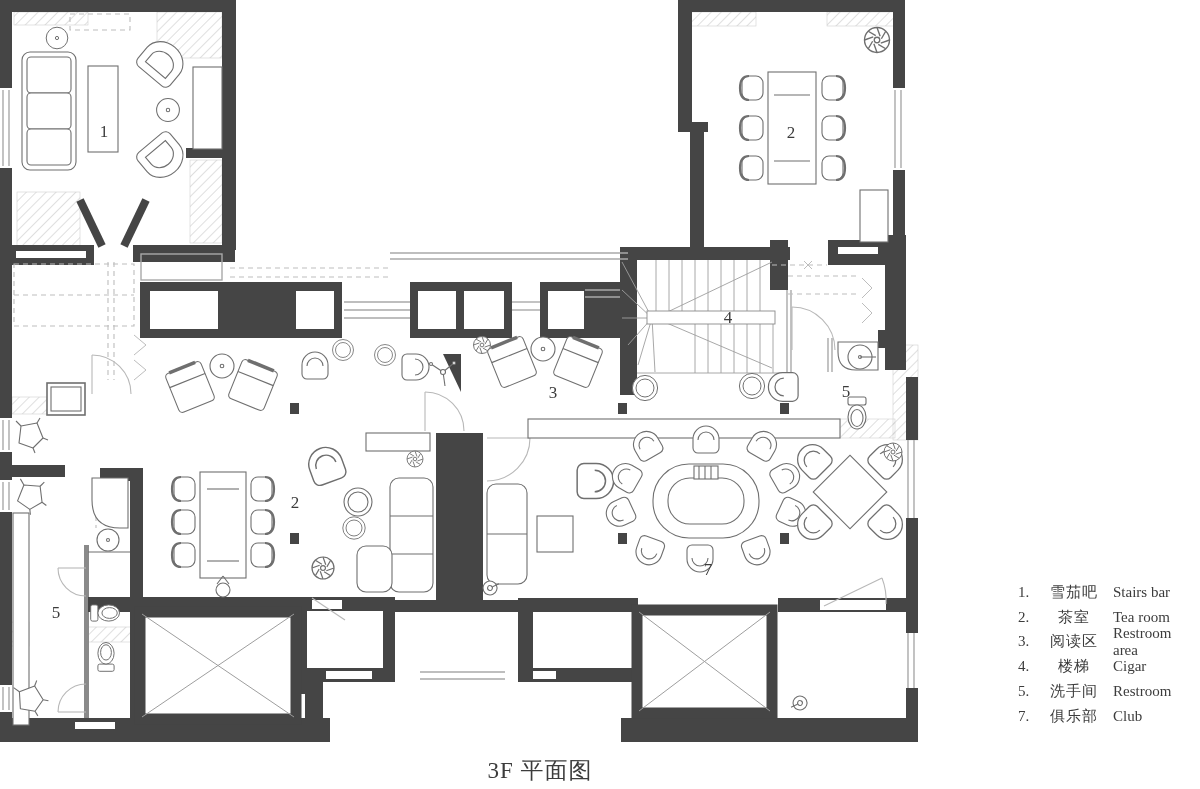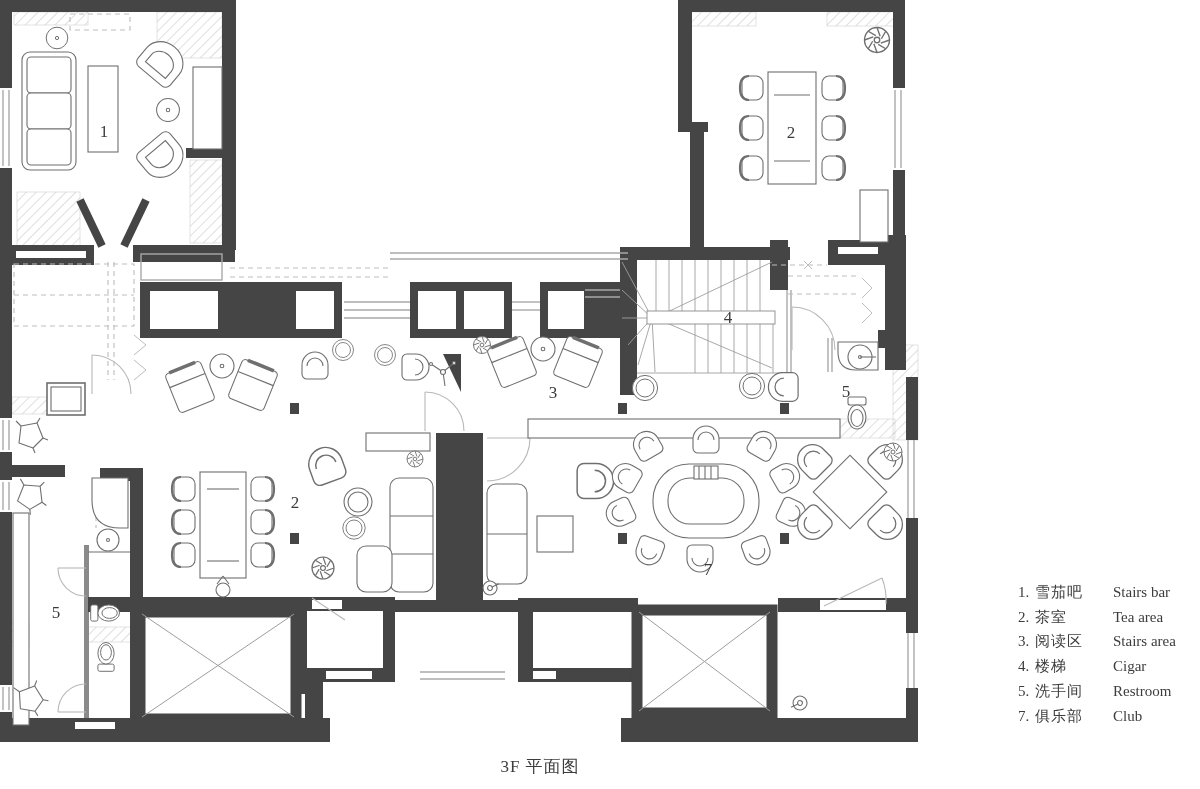--- a/index.html
+++ b/index.html
@@ -4,24 +4,24 @@
 <style>
   html,body{margin:0;padding:0;background:#fff;}
   #page{position:relative;width:1200px;height:789px;background:#fff;overflow:hidden;
         font-family:"Liberation Serif",serif;}
   #plan-svg{position:absolute;left:0;top:0;}
   .room-label{font-family:"Liberation Serif",serif;font-size:17px;}
   .legend{position:absolute;left:1018px;top:580px;color:#3c3c3c;
           font-family:"Liberation Serif",serif;font-size:15px;}
   .legend-row{display:flex;align-items:center;height:24.8px;}
   .lg-num{width:17px;}
-  .lg-zh{width:78px;letter-spacing:1px;}
+  .lg-zh{width:78px;letter-spacing:1px;text-align:center;}
   .lg-en{}
   .title{position:absolute;left:410px;top:755px;width:260px;text-align:center;
-         color:#3c3c3c;font-family:"Liberation Serif",serif;font-size:17px;letter-spacing:1px;}
+         color:#3c3c3c;font-family:"Liberation Serif",serif;font-size:23px;letter-spacing:1px;}
 </style>
 </head>
 <body>
 
 <div id="page">
 
 <svg id="plan-svg" width="1200" height="789" viewBox="0 0 1200 789">
   <defs>
     <pattern id="hatch" width="7" height="7" patternUnits="userSpaceOnUse" patternTransform="rotate(45)">
       <line x1="0" y1="0" x2="0" y2="7" stroke="#c9c9c9" stroke-width="1.2"></line>
@@ -451,26 +451,26 @@
 
 <div class="legend">
   <div class="legend-row">
     <span class="lg-num">1.</span>
     <span class="lg-zh">雪茄吧</span>
     <span class="lg-en">Stairs bar</span>
   </div>
   <div class="legend-row">
     <span class="lg-num">2.</span>
     <span class="lg-zh">茶室</span>
-    <span class="lg-en">Tea area</span>
+    <span class="lg-en">Tea room</span>
   </div>
   <div class="legend-row">
     <span class="lg-num">3.</span>
     <span class="lg-zh">阅读区</span>
-    <span class="lg-en">Stairs area</span>
+    <span class="lg-en">Restroom area</span>
   </div>
   <div class="legend-row">
     <span class="lg-num">4.</span>
     <span class="lg-zh">楼梯</span>
     <span class="lg-en">Cigar</span>
   </div>
   <div class="legend-row">
     <span class="lg-num">5.</span>
     <span class="lg-zh">洗手间</span>
     <span class="lg-en">Restroom</span>

